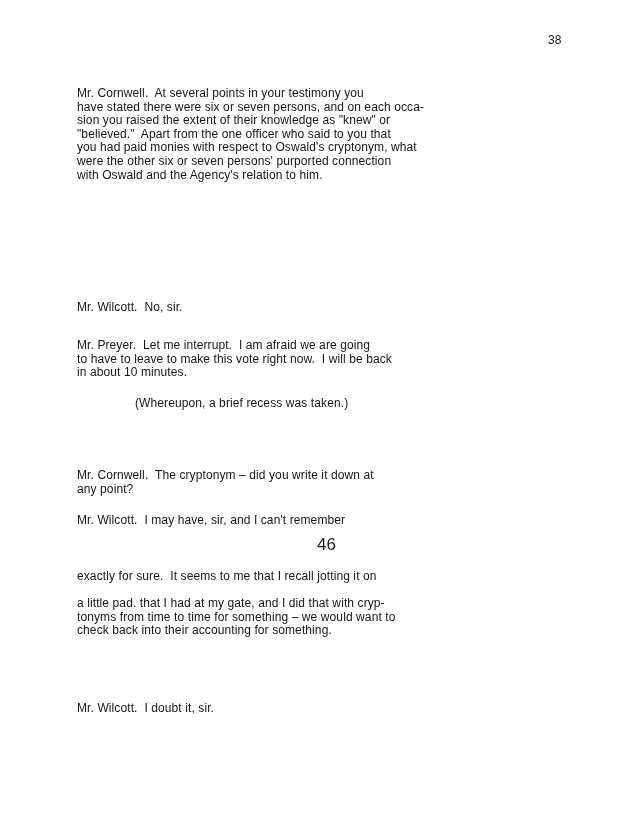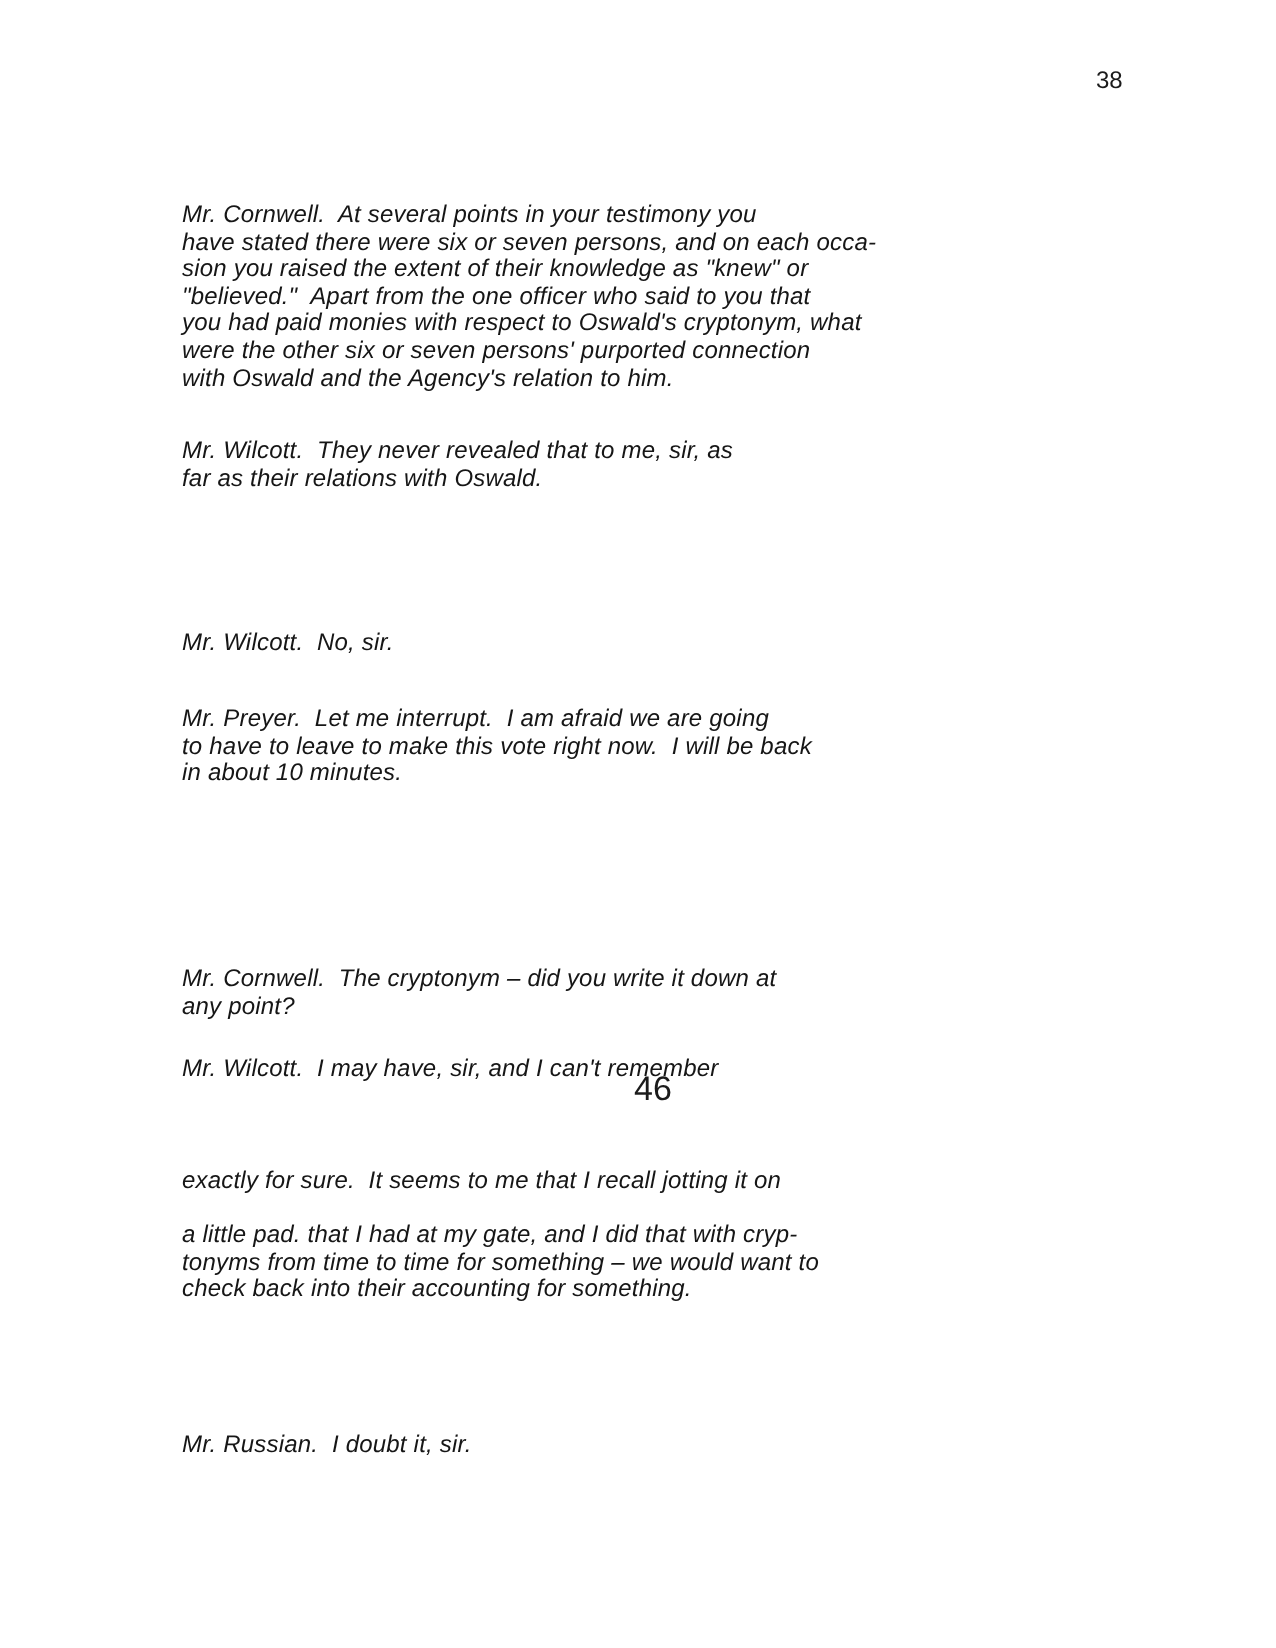--- a/index.html
+++ b/index.html
@@ -28,27 +28,26 @@
     position: absolute;
     top: 538px;
     left: 317px;
     font-size: 17px;
     line-height: 14px;
     color: #1b1b1b;
   }
   p.t {
     position: absolute;
     left: 77px;
-    margin: 14px;
+    margin: 0;
     font-size: 12px;
     line-height: 13.6px;
     letter-spacing: 0.1px;
     white-space: pre-wrap;
     color: #161616;
-    font-style: italic;
   }
   p.t.indent { left: 135px; }
   
   .page::after {
     content: "";
     position: absolute;
     inset: 0;
     pointer-events: none;
     background: transparent;
   }
@@ -60,31 +59,30 @@
 
   <div class="pnum-top">38</div>
 
   <p class="t" style="top:87px">Mr. Cornwell.  At several points in your testimony you
 have stated there were six or seven persons, and on each occa-
 sion you raised the extent of their knowledge as "knew" or
 "believed."  Apart from the one officer who said to you that
 you had paid monies with respect to Oswald's cryptonym, what
 were the other six or seven persons' purported connection
 with Oswald and the Agency's relation to him.</p>
-  <p class="t" style="top:205px">Mr. Wilcott.  They never revealed that to me, sir, as
-far as their relations with Oswald.</p>
   <p class="t" style="top:301px">Mr. Wilcott.  No, sir.</p>
   <p class="t" style="top:339px">Mr. Preyer.  Let me interrupt.  I am afraid we are going
 to have to leave to make this vote right now.  I will be back
 in about 10 minutes.</p>
+  <p class="t indent" style="top:397px">(Whereupon, a brief recess was taken.)</p>
   <p class="t" style="top:469px">Mr. Cornwell.  The cryptonym – did you write it down at
 any point?</p>
   <p class="t" style="top:514px">Mr. Wilcott.  I may have, sir, and I can't remember</p>
 
   <div class="pnum-mid">46</div>
 
   <p class="t" style="top:570px">exactly for sure.  It seems to me that I recall jotting it on</p>
   <p class="t" style="top:597px">a little pad. that I had at my gate, and I did that with cryp-
 tonyms from time to time for something – we would want to
 check back into their accounting for something.</p>
-  <p class="t" style="top:702px">Mr. Russian.  I doubt it, sir.</p>
+  <p class="t" style="top:702px">Mr. Wilcott.  I doubt it, sir.</p>
 
 </div>
 
 </body></html>

